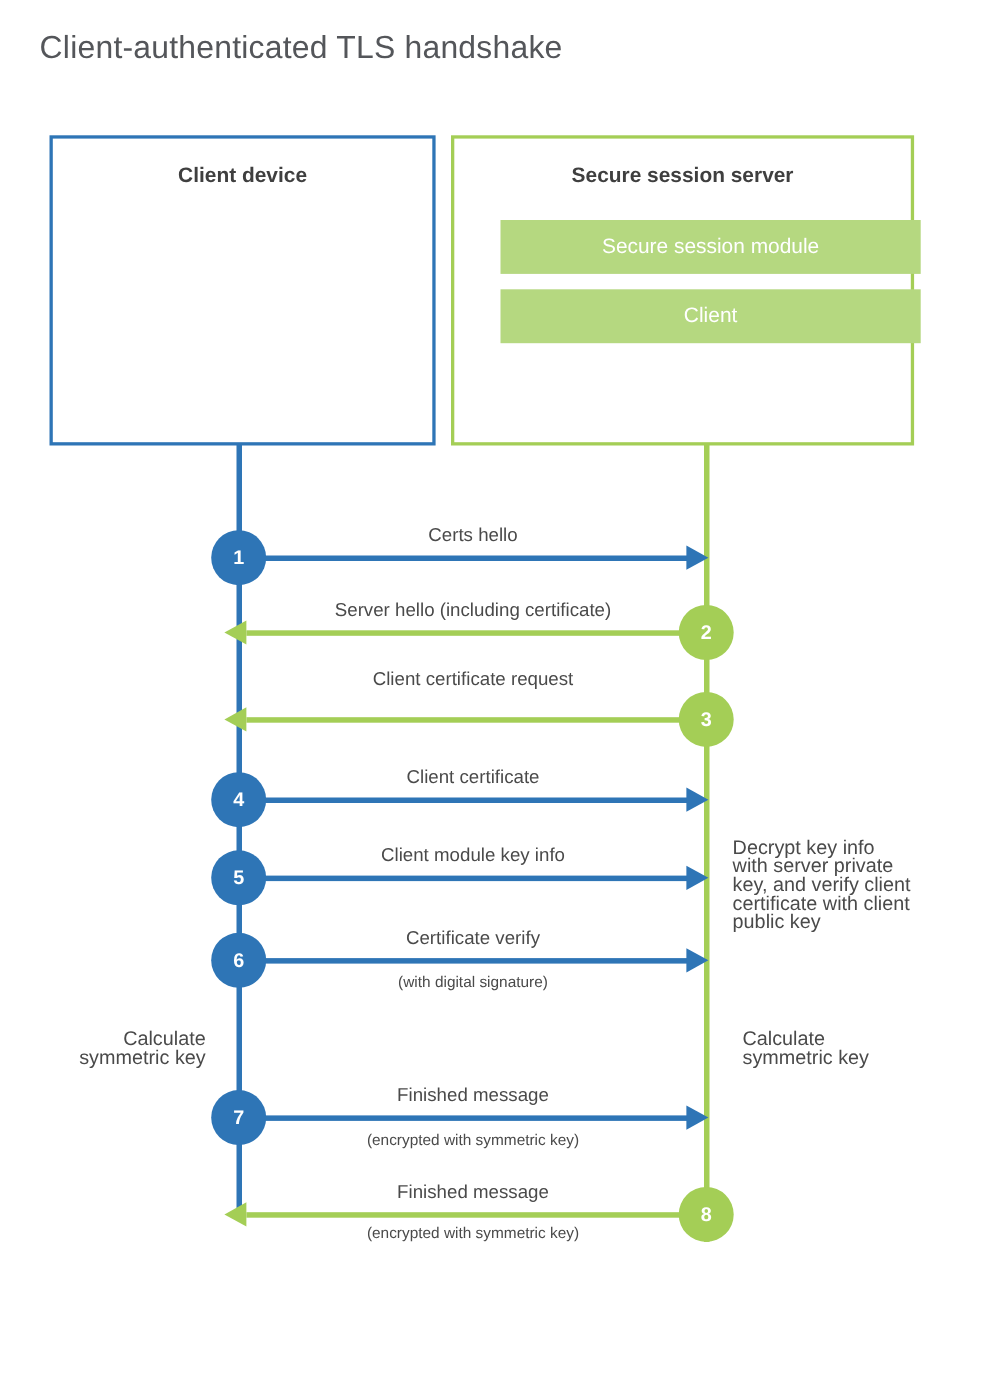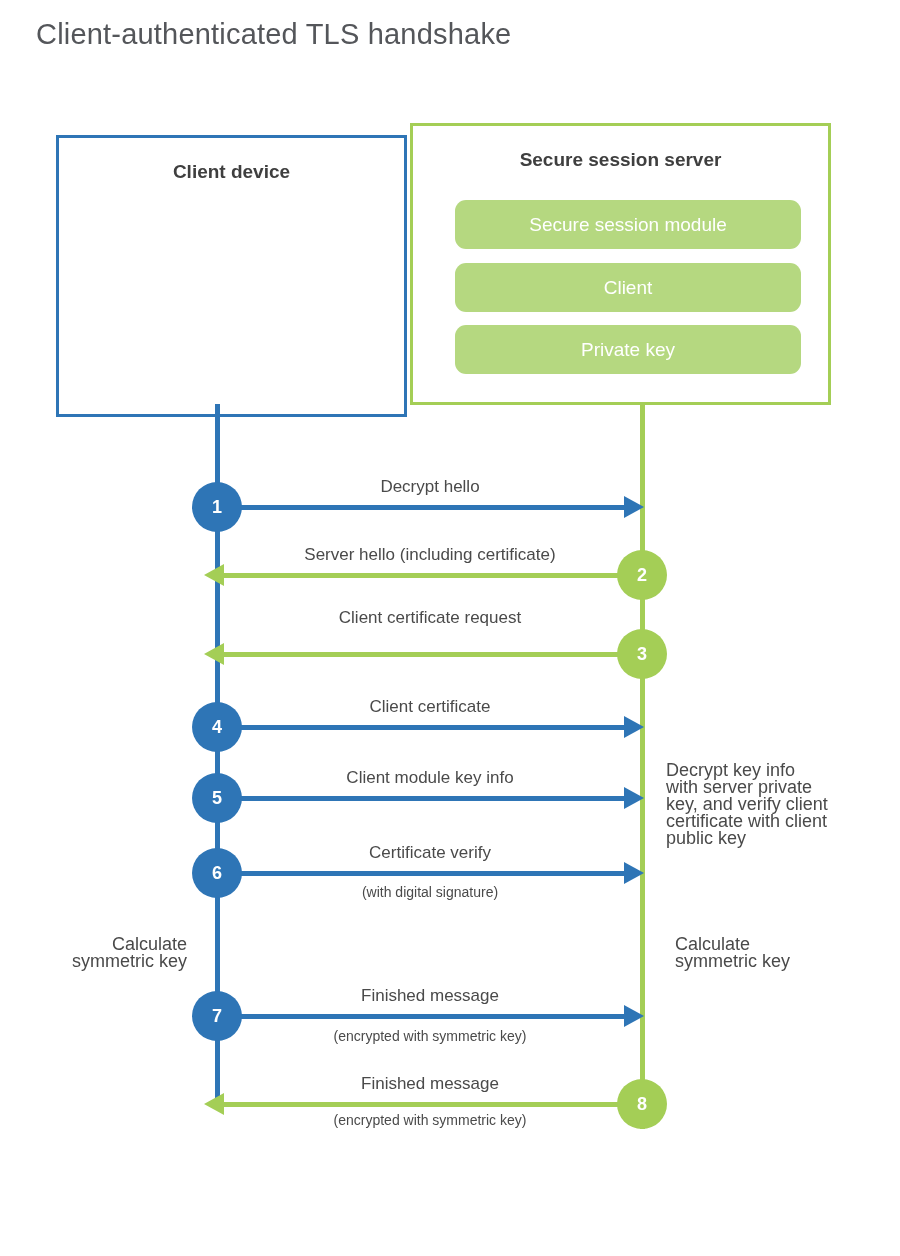--- a/index.html
+++ b/index.html
@@ -8,43 +8,43 @@
     --green:#A4CE56;
     --greenFill:#B5D880;
   }
   html,body{margin:0;padding:0;background:#ffffff;}
   .canvas{
     position:relative;width:900px;height:1256px;margin:0 auto;
     background:#ffffff;overflow:hidden;
     font-family:"Liberation Sans","DejaVu Sans",sans-serif;
   }
   .page-title{
-    position:absolute;left:36px;top:18px;
+    position:absolute;left:36px;top:28px;
     font-size:29px;font-weight:400;color:#54565a;letter-spacing:0.2px;
   }
   .entity-box{
     position:absolute;top:123px;height:282px;box-sizing:border-box;
     border:3px solid;background:#fff;
   }
-  .client-box{left:56px;width:351px;border-color:var(--blue);margin-top:12px;}
+  .client-box{left:45px;width:351px;border-color:var(--blue);}
   .server-box{left:410px;width:421px;border-color:var(--green);}
   .entity-title{
     margin-top:23px;text-align:center;
     font-size:19px;font-weight:700;color:#3f3f3f;
   }
   .app-box{
     position:absolute;left:37px;top:74px;width:277px;height:175px;
     background:var(--blueFill);color:#ffffff;font-size:20px;line-height:1.65;
     display:flex;align-items:center;justify-content:center;text-align:center;
     padding:0 55px;box-sizing:border-box;
   }
   .server-bar{
-    position:absolute;left:42px;width:346px;height:49px;
+    position:absolute;left:42px;width:382px;height:49px;
     background:var(--greenFill);color:#ffffff;font-size:19px;
-    display:flex;align-items:center;justify-content:center;border-radius:11px;
+    display:flex;align-items:center;justify-content:center;
   }
   .bar-0{top:74px;} .bar-1{top:137px;} .bar-2{top:199px;}
   .lifeline{position:absolute;width:5px;top:404px;z-index:1;}
   .lifeline-client{left:215px;height:702px;background:var(--blue);}
   .lifeline-server{left:640px;height:725px;background:var(--green);}
   .step-circle{
     position:absolute;width:50px;height:50px;border-radius:50%;
     color:#fff;font-weight:700;font-size:18px;z-index:3;
     display:flex;align-items:center;justify-content:center;
   }
@@ -78,27 +78,26 @@
   <div class="page-title">Client-authenticated TLS handshake</div>
 
   <div class="entity-box client-box">
     <div class="entity-title">Client device</div>
   </div>
 
   <div class="entity-box server-box">
     <div class="entity-title">Secure session server</div>
     <div class="server-bar bar-0">Secure session module</div>
     <div class="server-bar bar-1">Client</div>
-    <div class="server-bar bar-2">Private key</div>
   </div>
 
   <div class="lifeline lifeline-client"></div>
   <div class="lifeline lifeline-server"></div>
 
-  <div class="msg-label" style="top:477px">Decrypt hello</div>
+  <div class="msg-label" style="top:477px">Certs hello</div>
   <div class="arrow-line l-blue" style="left:217px;top:505px;width:409px"></div>
   <div class="arrow-head h-right" style="left:624px;top:496px"></div>
   <div class="step-circle c-blue" style="left:192px;top:482px">1</div>
 
   <div class="msg-label" style="top:545px">Server hello (including certificate)</div>
   <div class="arrow-head h-left" style="left:204px;top:564px"></div>
   <div class="arrow-line l-green" style="left:224px;top:573px;width:418px"></div>
   <div class="step-circle c-green" style="left:617px;top:550px">2</div>
 
   <div class="msg-label" style="top:608px">Client certificate request</div>

